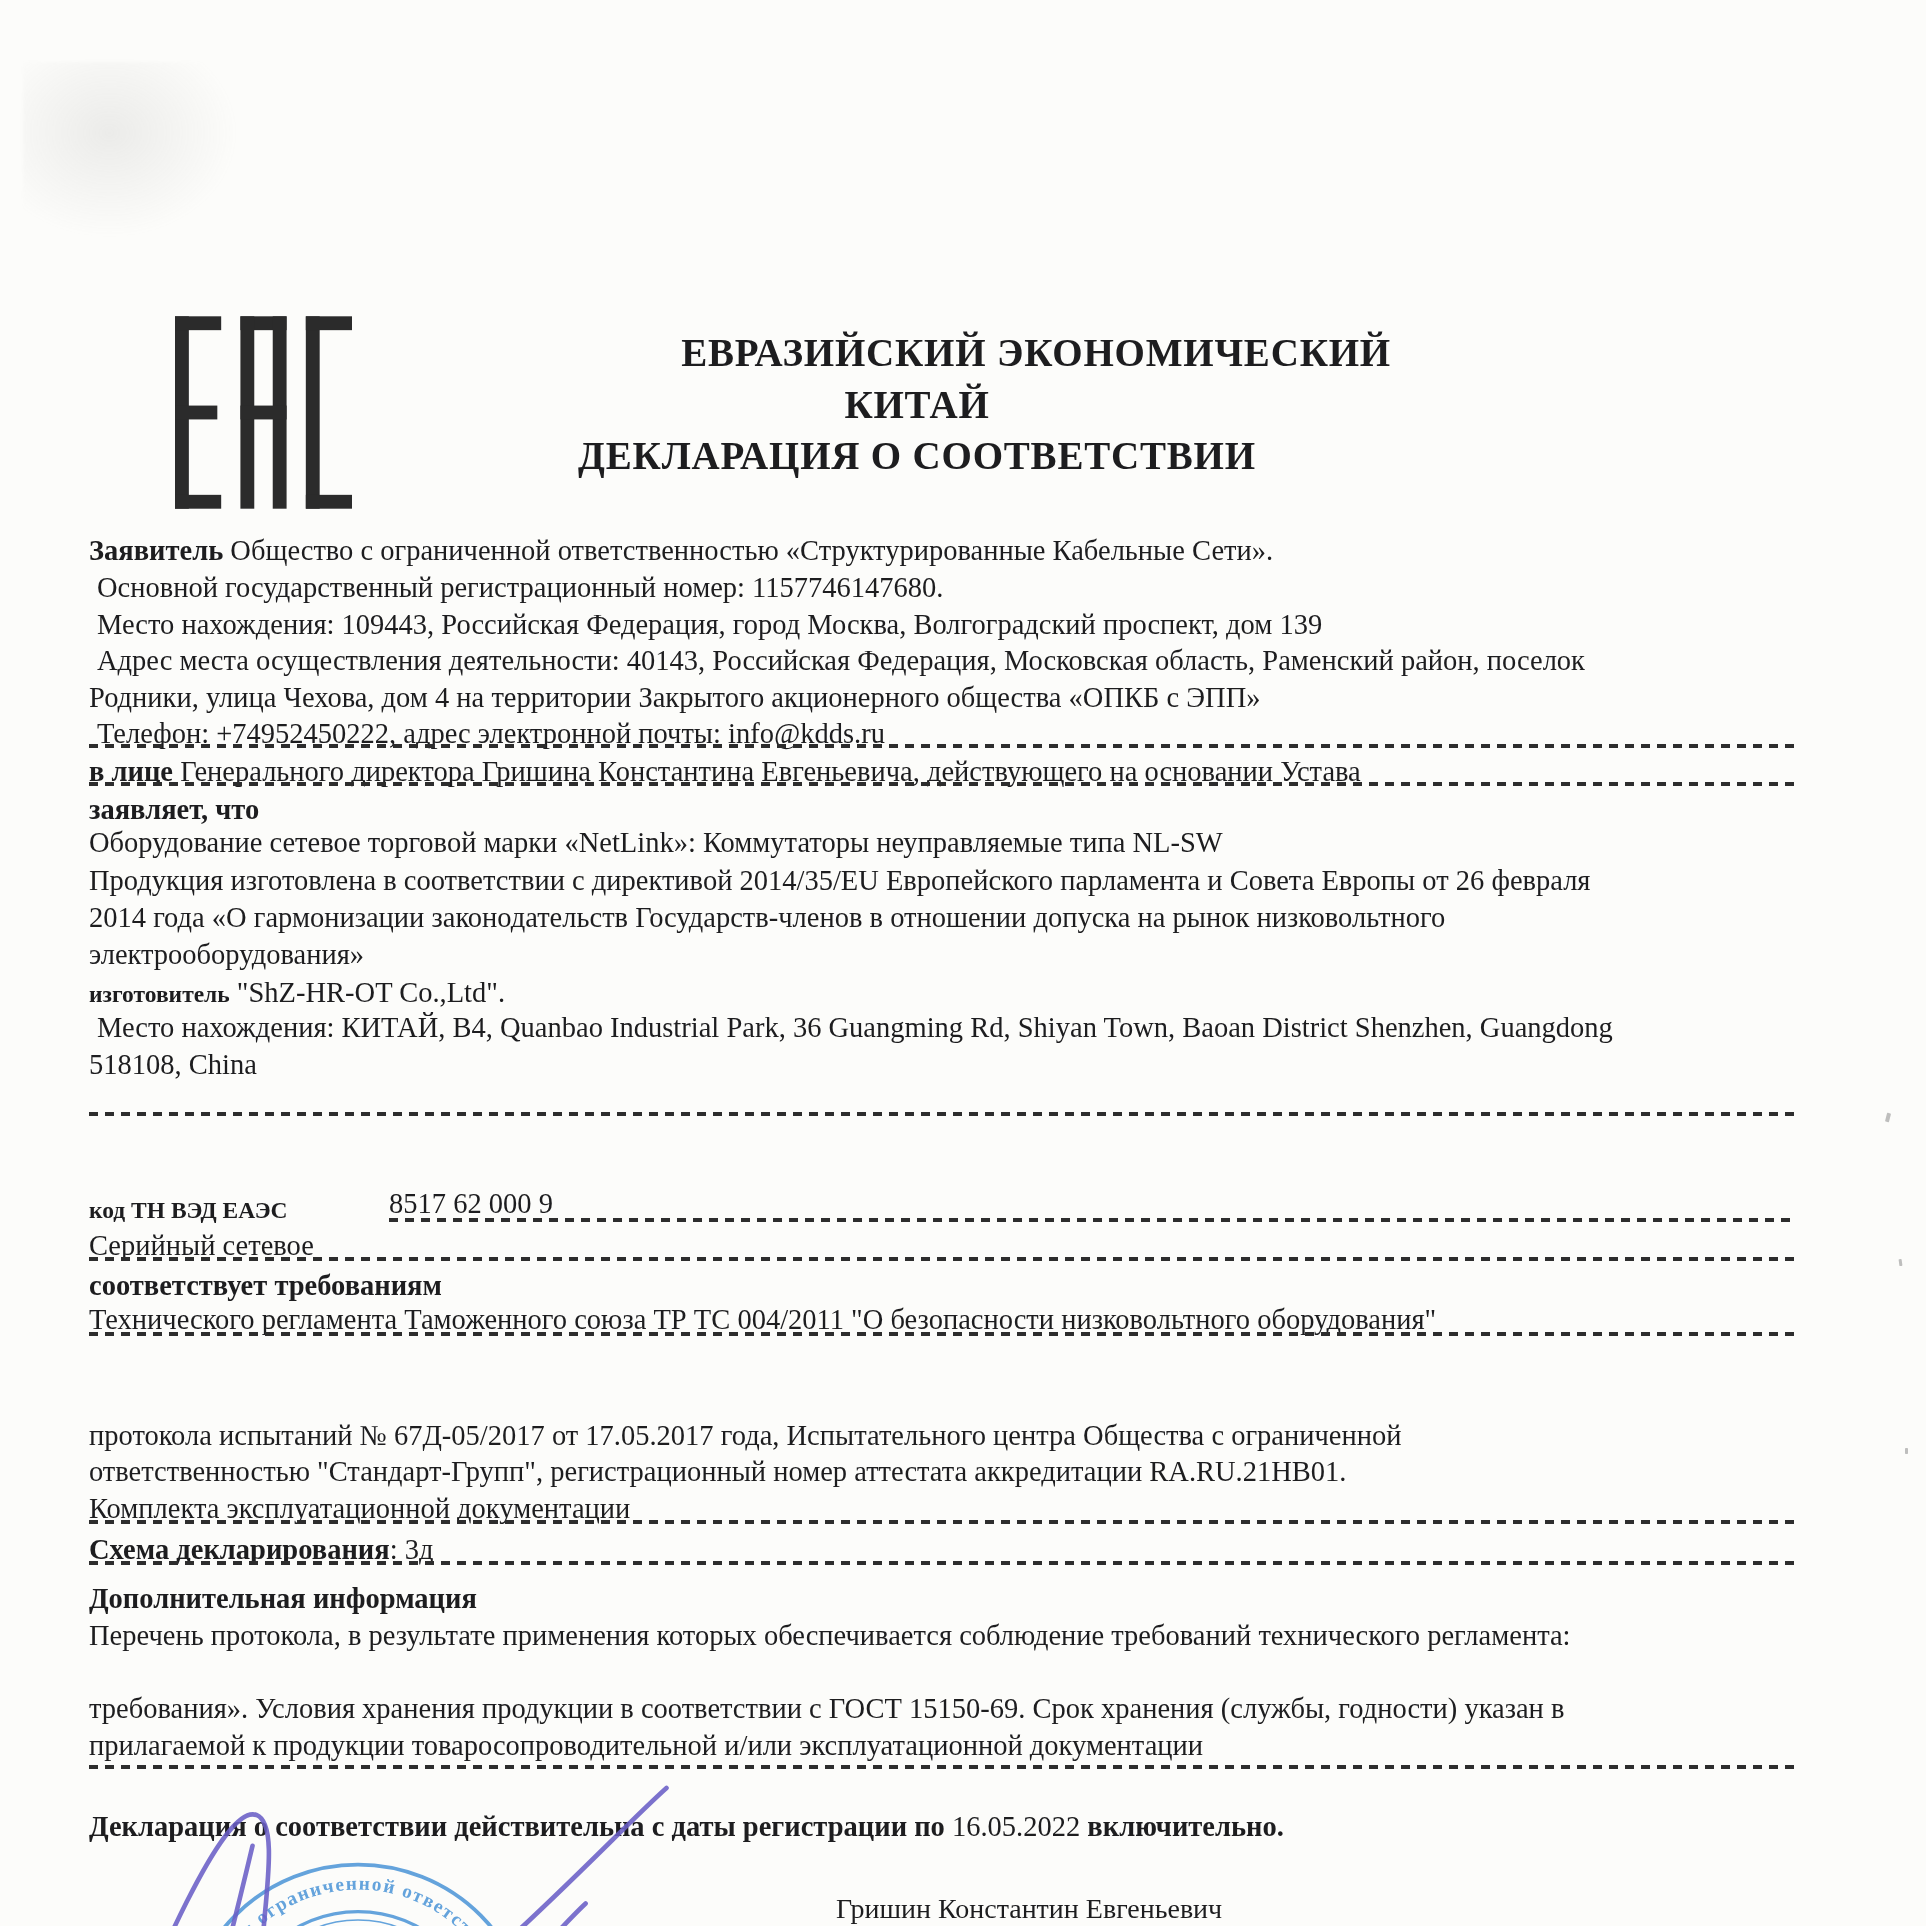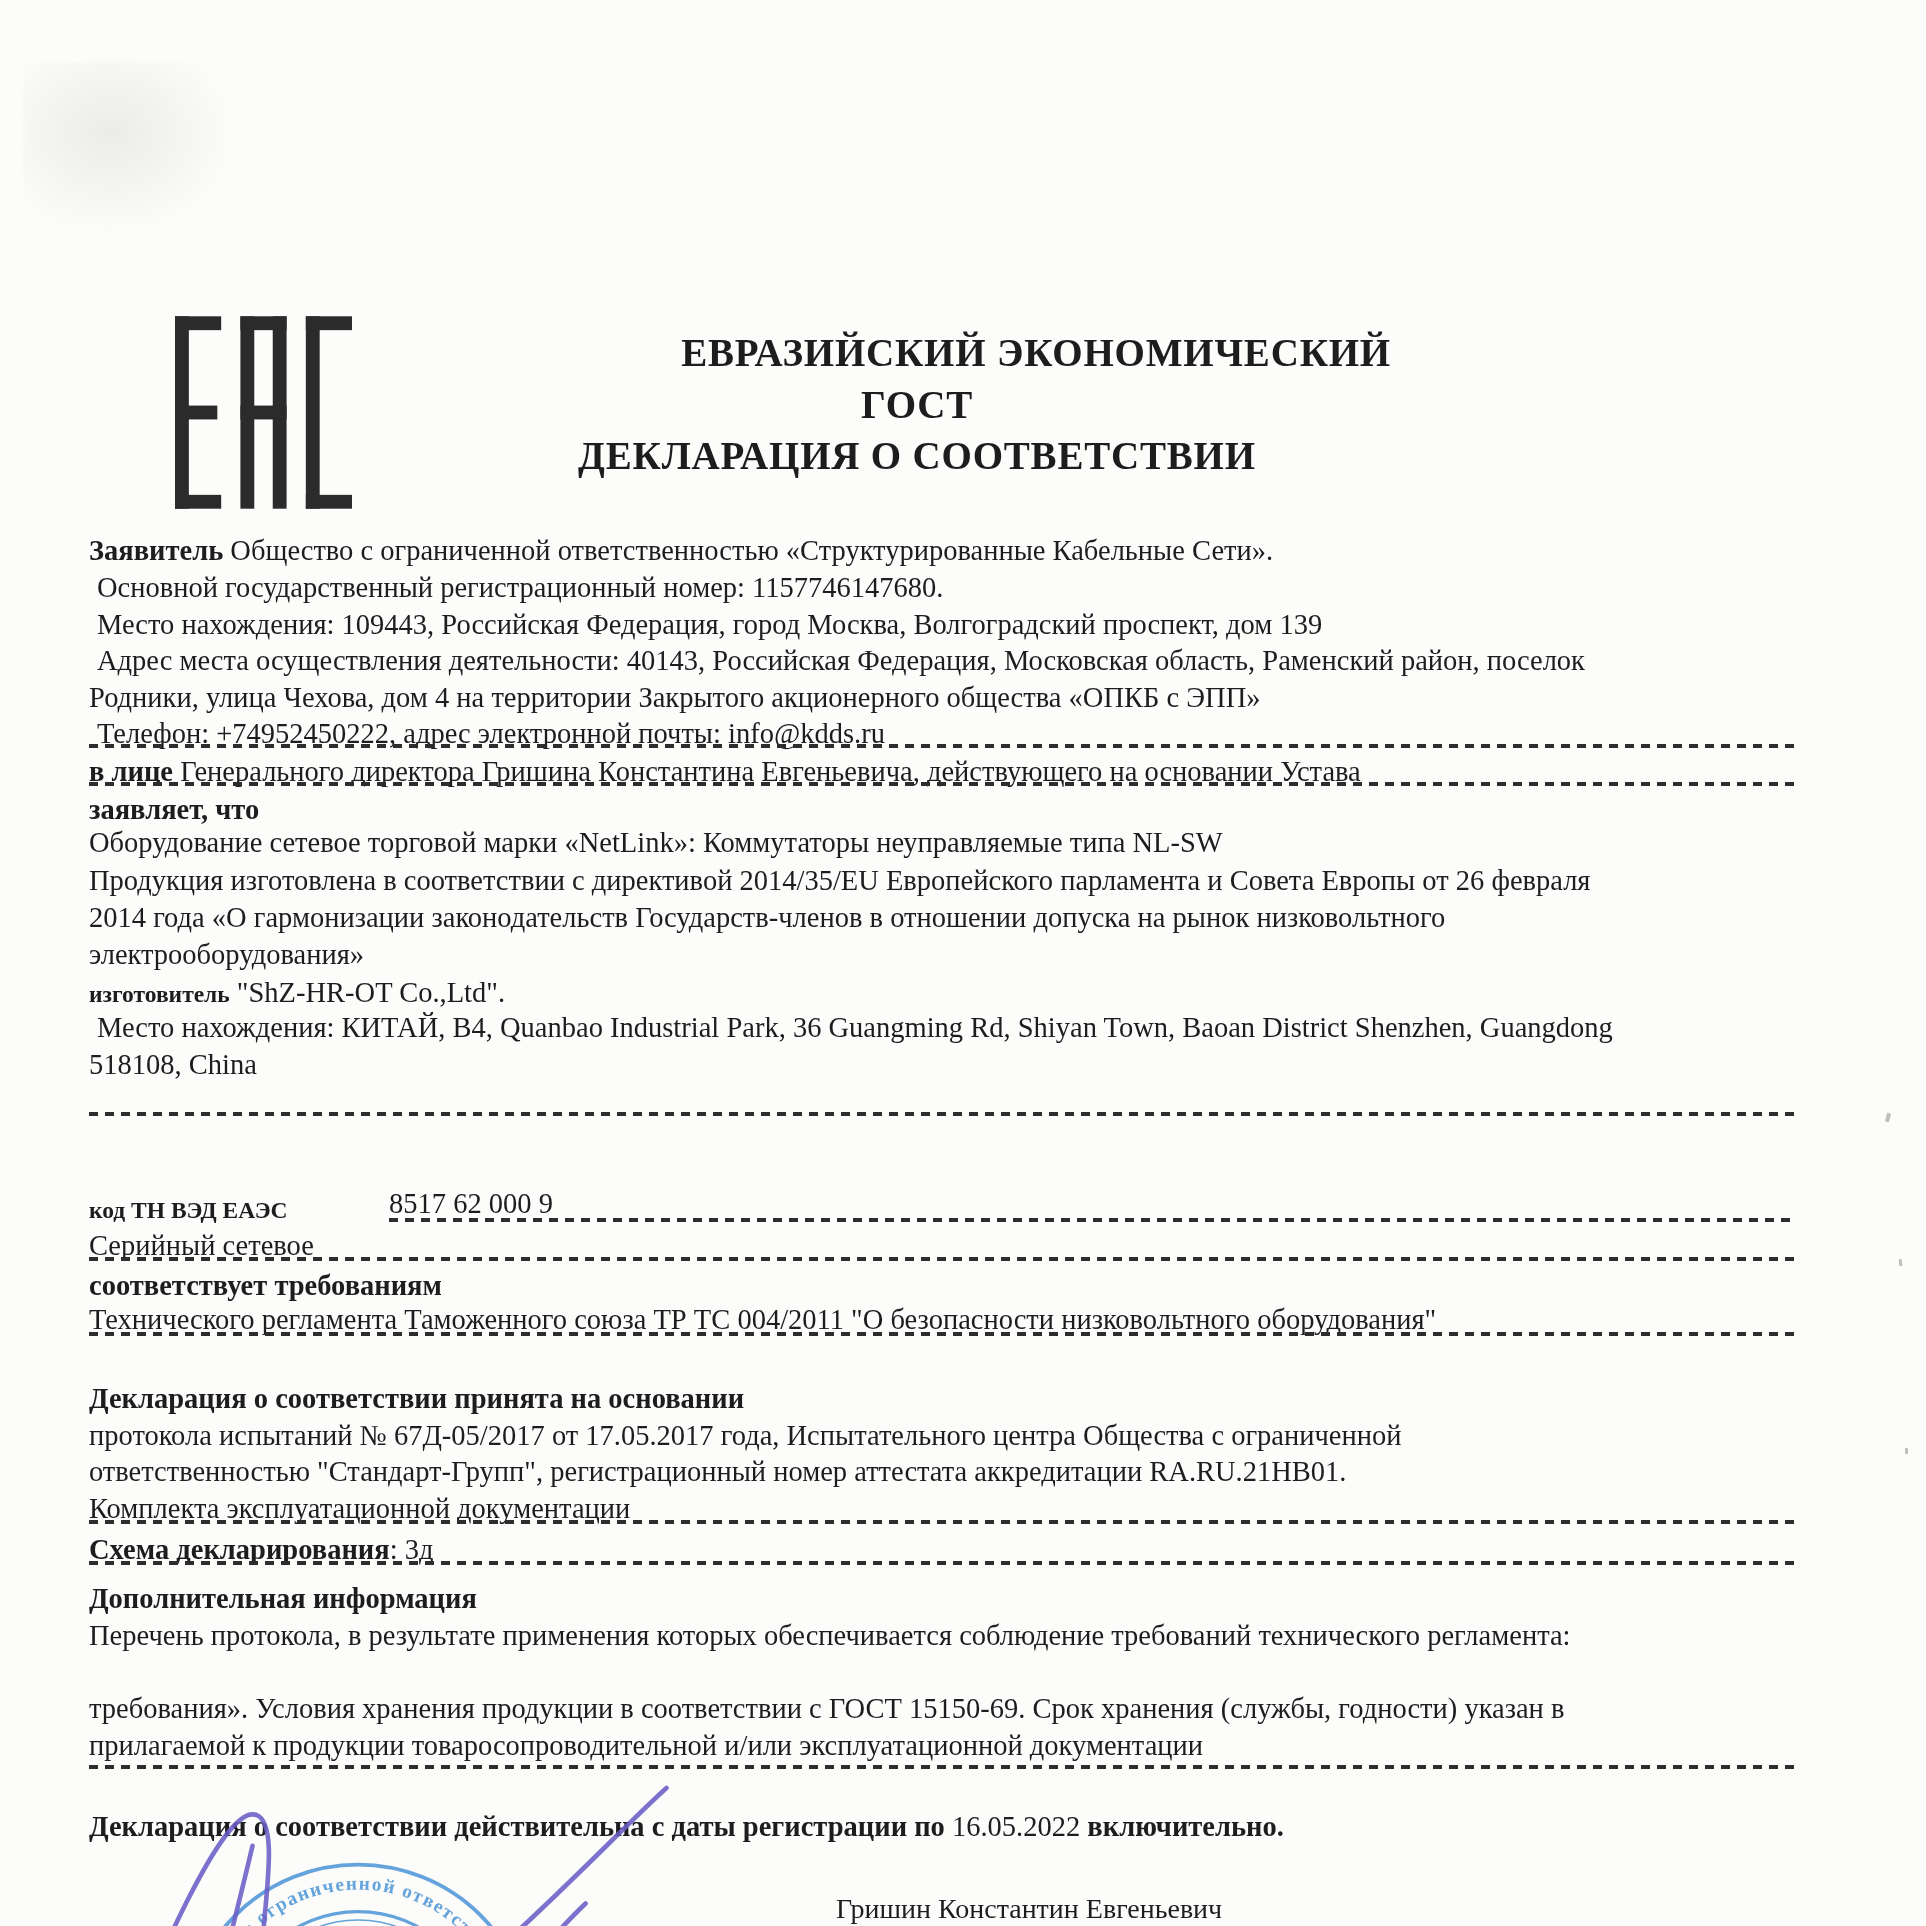--- a/index.html
+++ b/index.html
@@ -66,21 +66,21 @@
       <rect x="170" y="232" width="120" height="36"></rect>
 
       <rect x="340" y="0" width="36" height="500"></rect>
       <rect x="340" y="0" width="120" height="36"></rect>
       <rect x="340" y="464" width="120" height="36"></rect>
     </g>
   </svg>
 
   <div class="title-block">
     <div class="title-line" style="position:absolute;top:330px;left:0;width:100%;text-align:right;">ЕВРАЗИЙСКИЙ ЭКОНОМИЧЕСКИЙ</div>
-    <div class="title-line" style="position:absolute;top:382px;left:0;width:100%;">ГОСТ</div>
+    <div class="title-line" style="position:absolute;top:382px;left:0;width:100%;">КИТАЙ</div>
     <div class="title-line" style="position:absolute;top:433px;left:0;width:100%;">ДЕКЛАРАЦИЯ О СООТВЕТСТВИИ</div>
   </div>
 
   <div class="ln" style="top:535px"><b class="bl">Заявитель</b><span> Общество с ограниченной ответственностью «Структурированные Кабельные Сети».</span></div>
   <div class="ln ind" style="top:572px">Основной государственный регистрационный номер: 1157746147680.</div>
   <div class="ln ind" style="top:609px">Место нахождения: 109443, Российская Федерация, город Москва, Волгоградский проспект, дом 139</div>
   <div class="ln ind" style="top:645px">Адрес места осуществления деятельности: 40143, Российская Федерация, Московская область, Раменский район, поселок</div>
   <div class="ln" style="top:682px">Родники, улица Чехова, дом 4 на территории Закрытого акционерного общества  «ОПКБ с ЭПП»</div>
   <div class="ln ind" style="top:718px">Телефон: +74952450222, адрес электронной почты: info@kdds.ru</div>
 
@@ -104,21 +104,20 @@
   <div class="ln" style="top:1193px"><b class="small-label">код ТН ВЭД ЕАЭС</b></div>
   <div class="ln" style="top:1188px;left:389px">8517 62 000 9</div>
   <div class="dash dash-part" style="top:1218px"></div>
   <div class="ln" style="top:1230px">Серийный сетевое</div>
   <div class="dash" style="top:1257px"></div>
 
   <div class="ln bl" style="top:1270px">соответствует требованиям</div>
   <div class="ln" style="top:1304px">Технического регламента Таможенного союза ТР ТС 004/2011 "О безопасности низковольтного оборудования"</div>
   <div class="dash" style="top:1332px"></div>
 
-  <div class="ln bl" style="top:1383px">Декларация о соответствии принята на основании</div>
   <div class="ln" style="top:1420px">протокола испытаний  № 67Д-05/2017 от 17.05.2017 года, Испытательного центра  Общества с ограниченной</div>
   <div class="ln" style="top:1456px">ответственностью "Стандарт-Групп", регистрационный номер аттестата аккредитации RA.RU.21НВ01.</div>
   <div class="ln" style="top:1493px">Комплекта эксплуатационной документации</div>
   <div class="dash" style="top:1520px"></div>
   <div class="ln" style="top:1534px"><b class="bl">Схема декларирования</b><span>: 3д</span></div>
   <div class="dash" style="top:1561px"></div>
 
   <div class="ln bl" style="top:1583px">Дополнительная информация</div>
   <div class="ln" style="top:1620px">Перечень протокола, в результате применения которых обеспечивается соблюдение требований технического регламента:</div>
   <div class="ln" style="top:1693px">требования». Условия хранения продукции в соответствии с ГОСТ 15150-69. Срок хранения (службы, годности) указан в</div>

